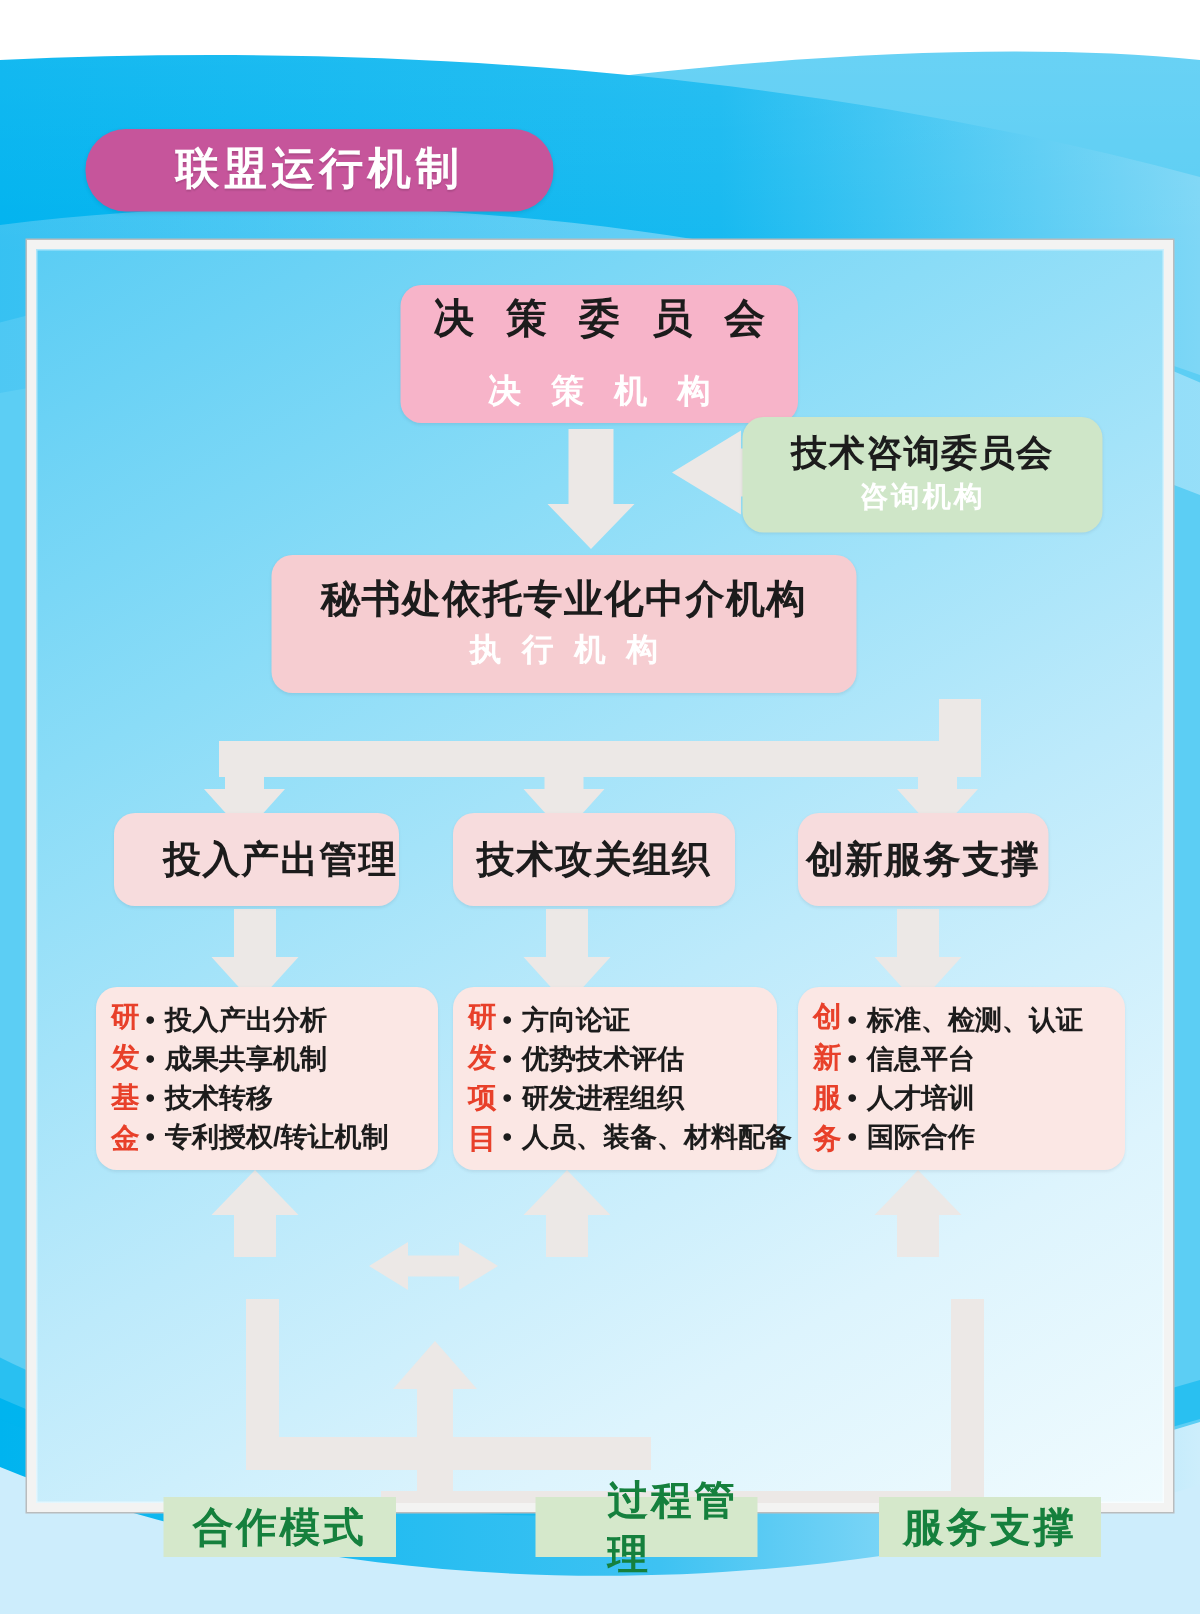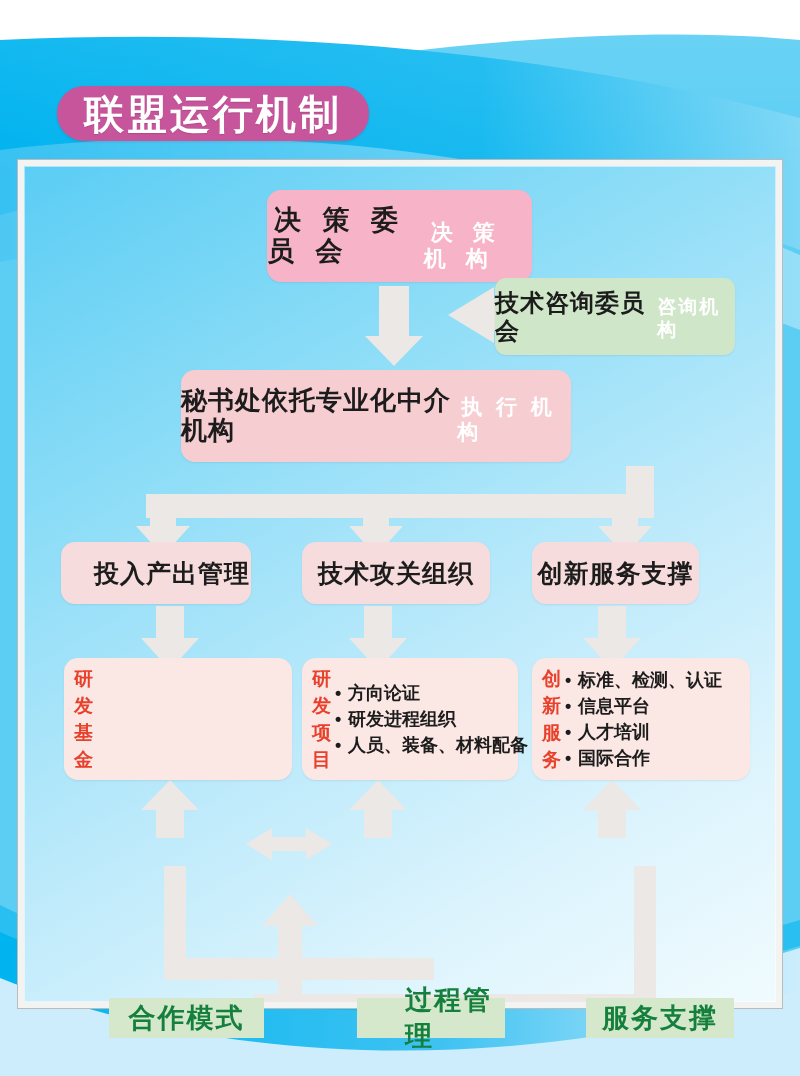--- a/index.html
+++ b/index.html
@@ -22,21 +22,21 @@
     left: 57px; top: 86px;
     width: 312px; height: 55px;
     background: #c6559b;
     border-radius: 27px;
     display: flex; align-items: center; justify-content: center;
     box-shadow: 0 1px 3px rgba(0,0,0,.10);
     z-index: 6;
   }
   #title-banner .t {
     color: #ffffff;
-    font-size: 40px;
+    font-size: 29px;
     font-weight: bold;
     letter-spacing: 3px;
     line-height: 1;
     text-shadow: 0 1px 1px rgba(0,0,0,.12);
   }
 
   
   #frame {
     position: absolute;
     left: 18px; top: 160px;
@@ -46,21 +46,21 @@
     z-index: 3;
     background: linear-gradient(150deg, #5bcdf4 0%, #8adcf7 28%, #bdeafb 58%, #ddf4fd 80%, #f0fbfe 100%);
     box-shadow: 0 0 0 1px rgba(255,255,255,.5) inset;
   }
   #stage { position: absolute; inset: 0; }
 
   
   .node {
     position: absolute;
     border-radius: 14px;
-    display: flex; flex-direction: row;
+    display: flex; flex-direction: column;
     align-items: center; justify-content: center;
     z-index: 5;
     box-shadow: 0 1px 2px rgba(60,80,100,.10);
   }
   .node .main {
     color: #1c1c1c;
     font-weight: bold;
     line-height: 1.15;
   }
   .node .sub {
@@ -72,38 +72,37 @@
   #node-decision {
     left: 243px; top: 24px; width: 265px; height: 92px;
     background: #f7b4c9;
   }
   #node-decision .main { font-size: 27px; letter-spacing: 7px; text-indent: 7px; }
   #node-decision .sub  { font-size: 22px; letter-spacing: 7px; text-indent: 7px; margin-top: 20px; }
 
   #node-advisory {
     left: 471px; top: 112px; width: 240px; height: 77px;
     background: #cfe6c8;
-    border-radius: 11px;
   }
   #node-advisory .main { font-size: 24px; letter-spacing: 1px; }
   #node-advisory .sub  { font-size: 19px; letter-spacing: 2px; margin-top: 4px; }
 
   #node-secretariat {
     left: 157px; top: 204px; width: 390px; height: 92px;
     background: #f6cdd1;
   }
   #node-secretariat .main { font-size: 26px; letter-spacing: 1px; }
   #node-secretariat .sub  { font-size: 21px; letter-spacing: 4px; text-indent: 4px; margin-top: 6px; }
 
   .node-mid {
     top: 376px; height: 62px;
     background: #f7dcdd;
   }
   .node-mid .main { font-size: 25px; letter-spacing: 1px; }
-  #node-mid-0 { left: 37px;  width: 190px; padding-left: 32px; }
+  #node-mid-0 { left: 52px;  width: 190px; padding-left: 32px; }
   #node-mid-1 { left: 278px; width: 188px; }
   #node-mid-2 { left: 508px; width: 167px; }
 
   
   .card {
     position: absolute;
     top: 492px;
     background: #fbe7e4;
     border-radius: 14px;
     display: flex; align-items: center;
@@ -274,31 +273,38 @@
         <span class="main">创新服务支撑</span>
       </div>
 
       <div class="card" id="card-0">
         <div class="vlabel">
           <span>研</span>
           <span>发</span>
           <span>基</span>
           <span>金</span>
         </div>
+        <ul>
+          <li>投入产出分析</li>
+          <li>成果共享机制</li>
+          <li>技术转移</li>
+          <li>专利授权/转让机制</li>
+        </ul>
       </div>
 
       <div class="card" id="card-1">
         <div class="vlabel">
           <span>研</span>
           <span>发</span>
           <span>项</span>
           <span>目</span>
         </div>
         <ul>
           <li>方向论证</li>
+          <li>优势技术评估</li>
           <li>研发进程组织</li>
           <li>人员、装备、材料配备</li>
         </ul>
       </div>
 
       <div class="card" id="card-2">
         <div class="vlabel">
           <span>创</span>
           <span>新</span>
           <span>服</span>

